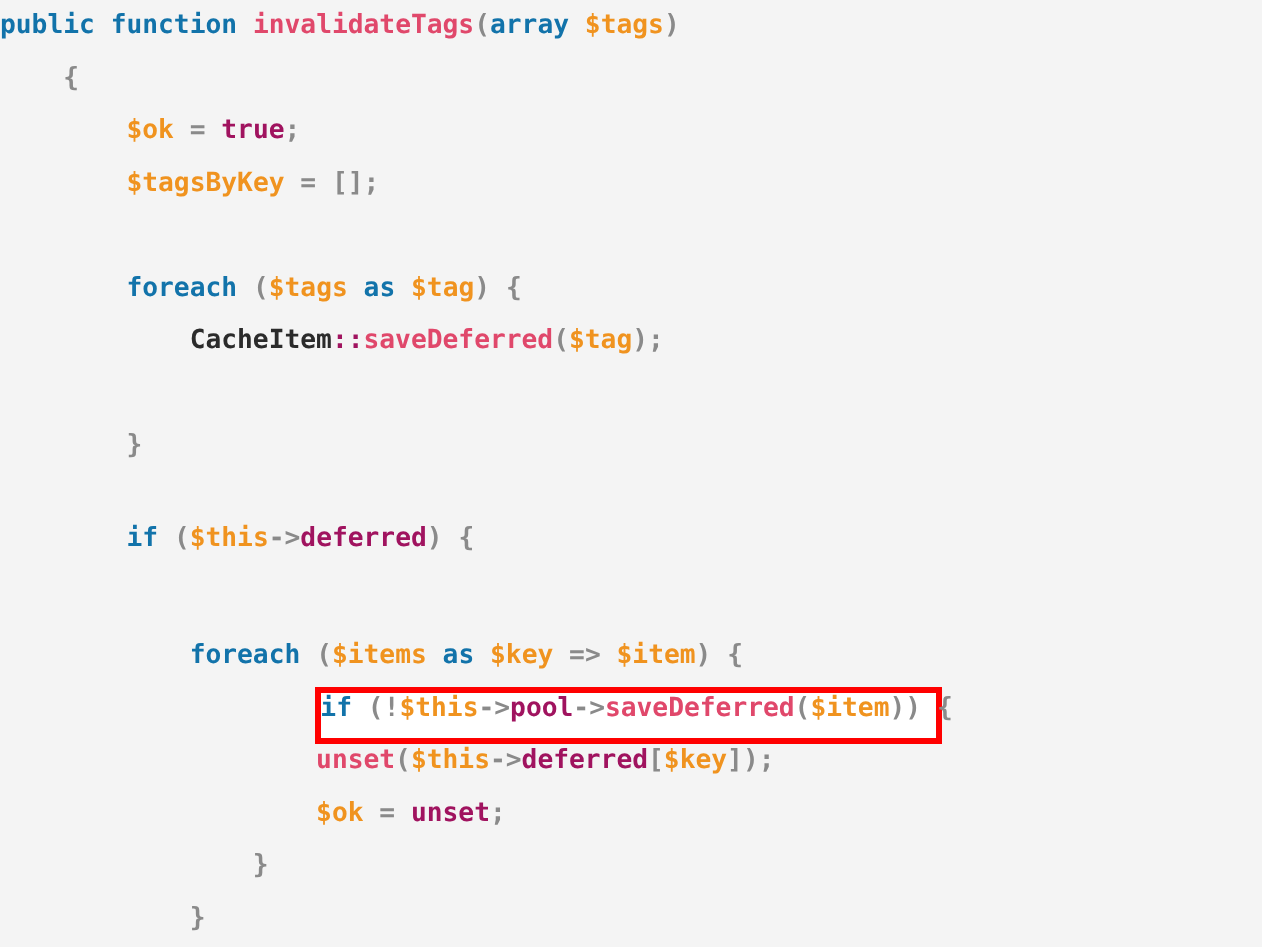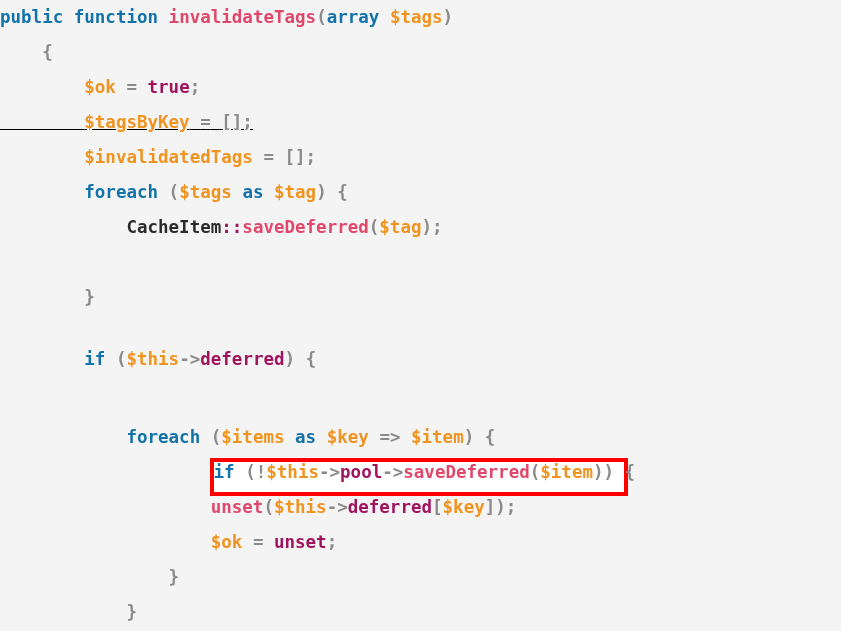--- a/index.html
+++ b/index.html
@@ -59,23 +59,22 @@
 <div id="code-viewer" style="background: rgb(244, 244, 244);">
 
   <div id="highlight-box" style="left: 210px; top: 458px; width: 418px; height: 38px; border-width: 4px; border-color: rgb(255, 0, 0);"></div>
 
   <div class="code-line" style="top:0px; left:0px;"><span class="t-kw">public</span><span class="t-pun"> </span><span class="t-kw">function</span><span class="t-pun"> </span><span class="t-fn">invalidateTags</span><span class="t-pun">(</span><span class="t-kw">array</span><span class="t-pun"> </span><span class="t-var">$tags</span><span class="t-pun">)</span></div>
 
   <div class="code-line" style="top:35px; left:0px;"><span class="t-pun">    </span><span class="t-pun">{</span></div>
 
   <div class="code-line" style="top:70px; left:0px;"><span class="t-pun">        </span><span class="t-var">$ok</span><span class="t-pun"> </span><span class="t-op">=</span><span class="t-pun"> </span><span class="t-lit">true</span><span class="t-pun">;</span></div>
 
-  <div class="code-line" style="top:105px; left:0px;text-decoration:underline;"><span class="t-pun">        </span><span class="t-var">$tagsByKey</span><span class="t-pun"> </span><span class="t-op">=</span><span class="t-pun"> </span><span class="t-pun">[];</span></div>
+  <div class="code-line" style="top:105px; left:0px;"><span class="t-pun">        </span><span class="t-var">$tagsByKey</span><span class="t-pun"> </span><span class="t-op">=</span><span class="t-pun"> </span><span class="t-pun">[];</span></div>
 
-  <div class="code-line" style="top:140px; left:0px;"><span class="t-pun">        </span><span class="t-var">$invalidatedTags</span><span class="t-pun"> </span><span class="t-op">=</span><span class="t-pun"> </span><span class="t-pun">[];</span></div>
 
   <div class="code-line" style="top:175px; left:0px;"><span class="t-pun">        </span><span class="t-kw">foreach</span><span class="t-pun"> </span><span class="t-pun">(</span><span class="t-var">$tags</span><span class="t-pun"> </span><span class="t-kw">as</span><span class="t-pun"> </span><span class="t-var">$tag</span><span class="t-pun">)</span><span class="t-pun"> </span><span class="t-pun">{</span></div>
 
   <div class="code-line" style="top:210px; left:0px;"><span class="t-pun">            </span><span class="t-cls">CacheItem</span><span class="t-prop">::</span><span class="t-fn">saveDeferred</span><span class="t-pun">(</span><span class="t-var">$tag</span><span class="t-pun">);</span></div>
 
 
   <div class="code-line" style="top:280px; left:0px;"><span class="t-pun">        </span><span class="t-pun">}</span></div>
 
   <div class="code-line" style="top:315px; left:0px;"><span class="t-pun"> </span></div>
 

